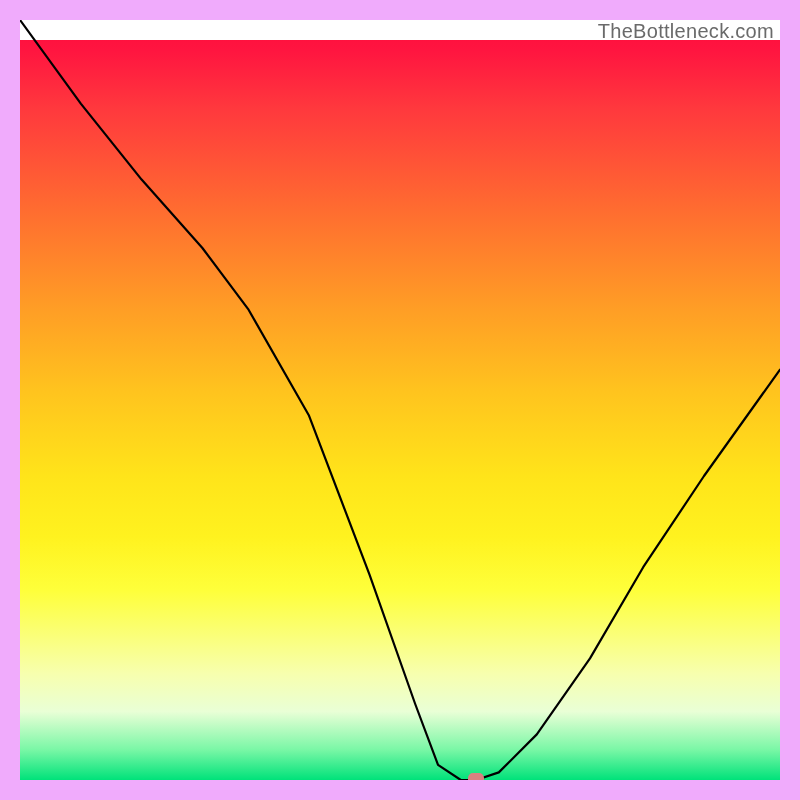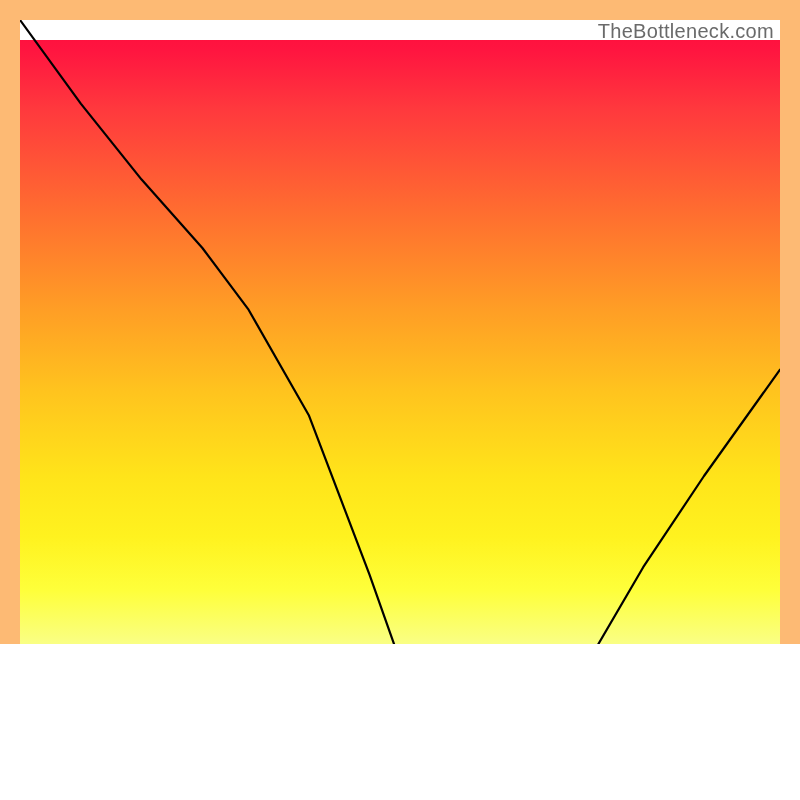--- a/index.html
+++ b/index.html
@@ -1,16 +1,16 @@
 <!DOCTYPE html>
 <html><head>
 <meta charset="utf-8">
 <style>
   body{margin:0;padding:0;background:#fff;font-family:Arial,Helvetica,sans-serif}
-  .stage{position:relative;width:800px;height:644px;background:#fdba74}
+  .stage{position:relative;width:800px;height:800px;background:#f0abfc}
   .plot{position:absolute;left:20px;top:20px;width:760px;height:760px;overflow:hidden}
   .gradient{position:absolute;inset:0;
     background:linear-gradient(to bottom,
       #ff0b3c 0%,
       #ff1540 4%,
       #ff3a3d 12%,
       #ff6c30 25%,
       #ff9a26 37%,
       #ffc41e 49%,
       #ffe41a 60%,

